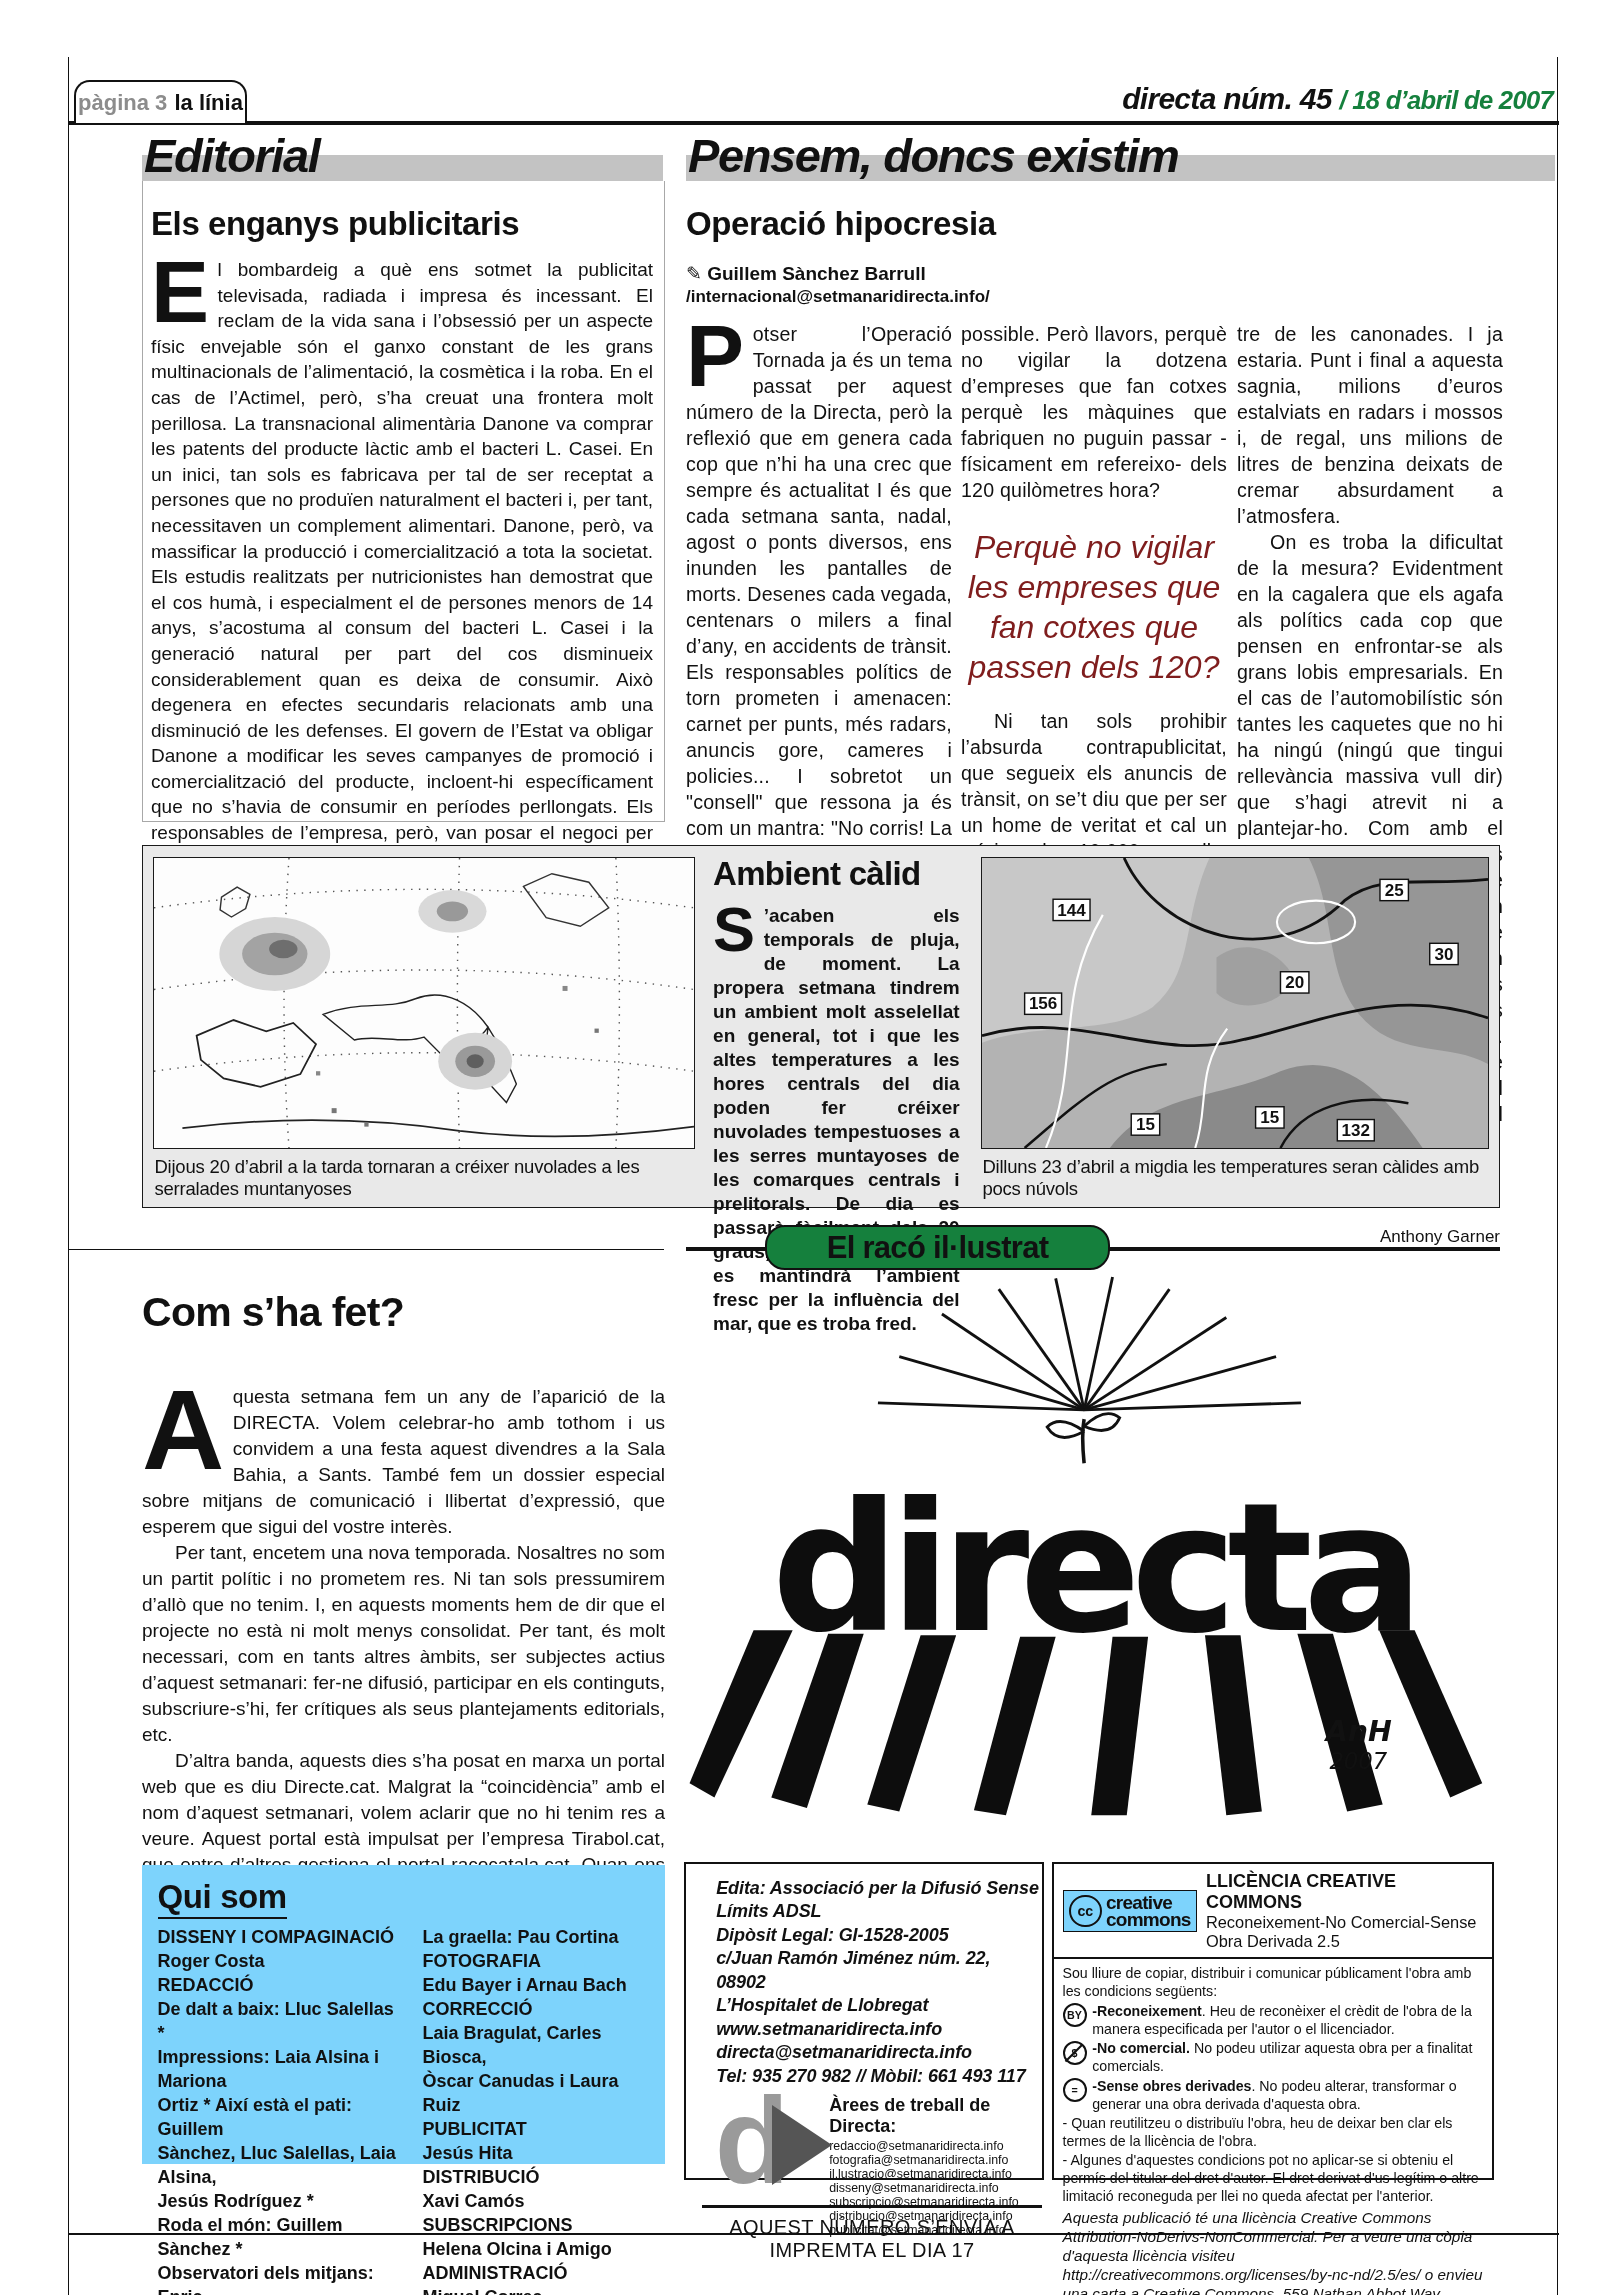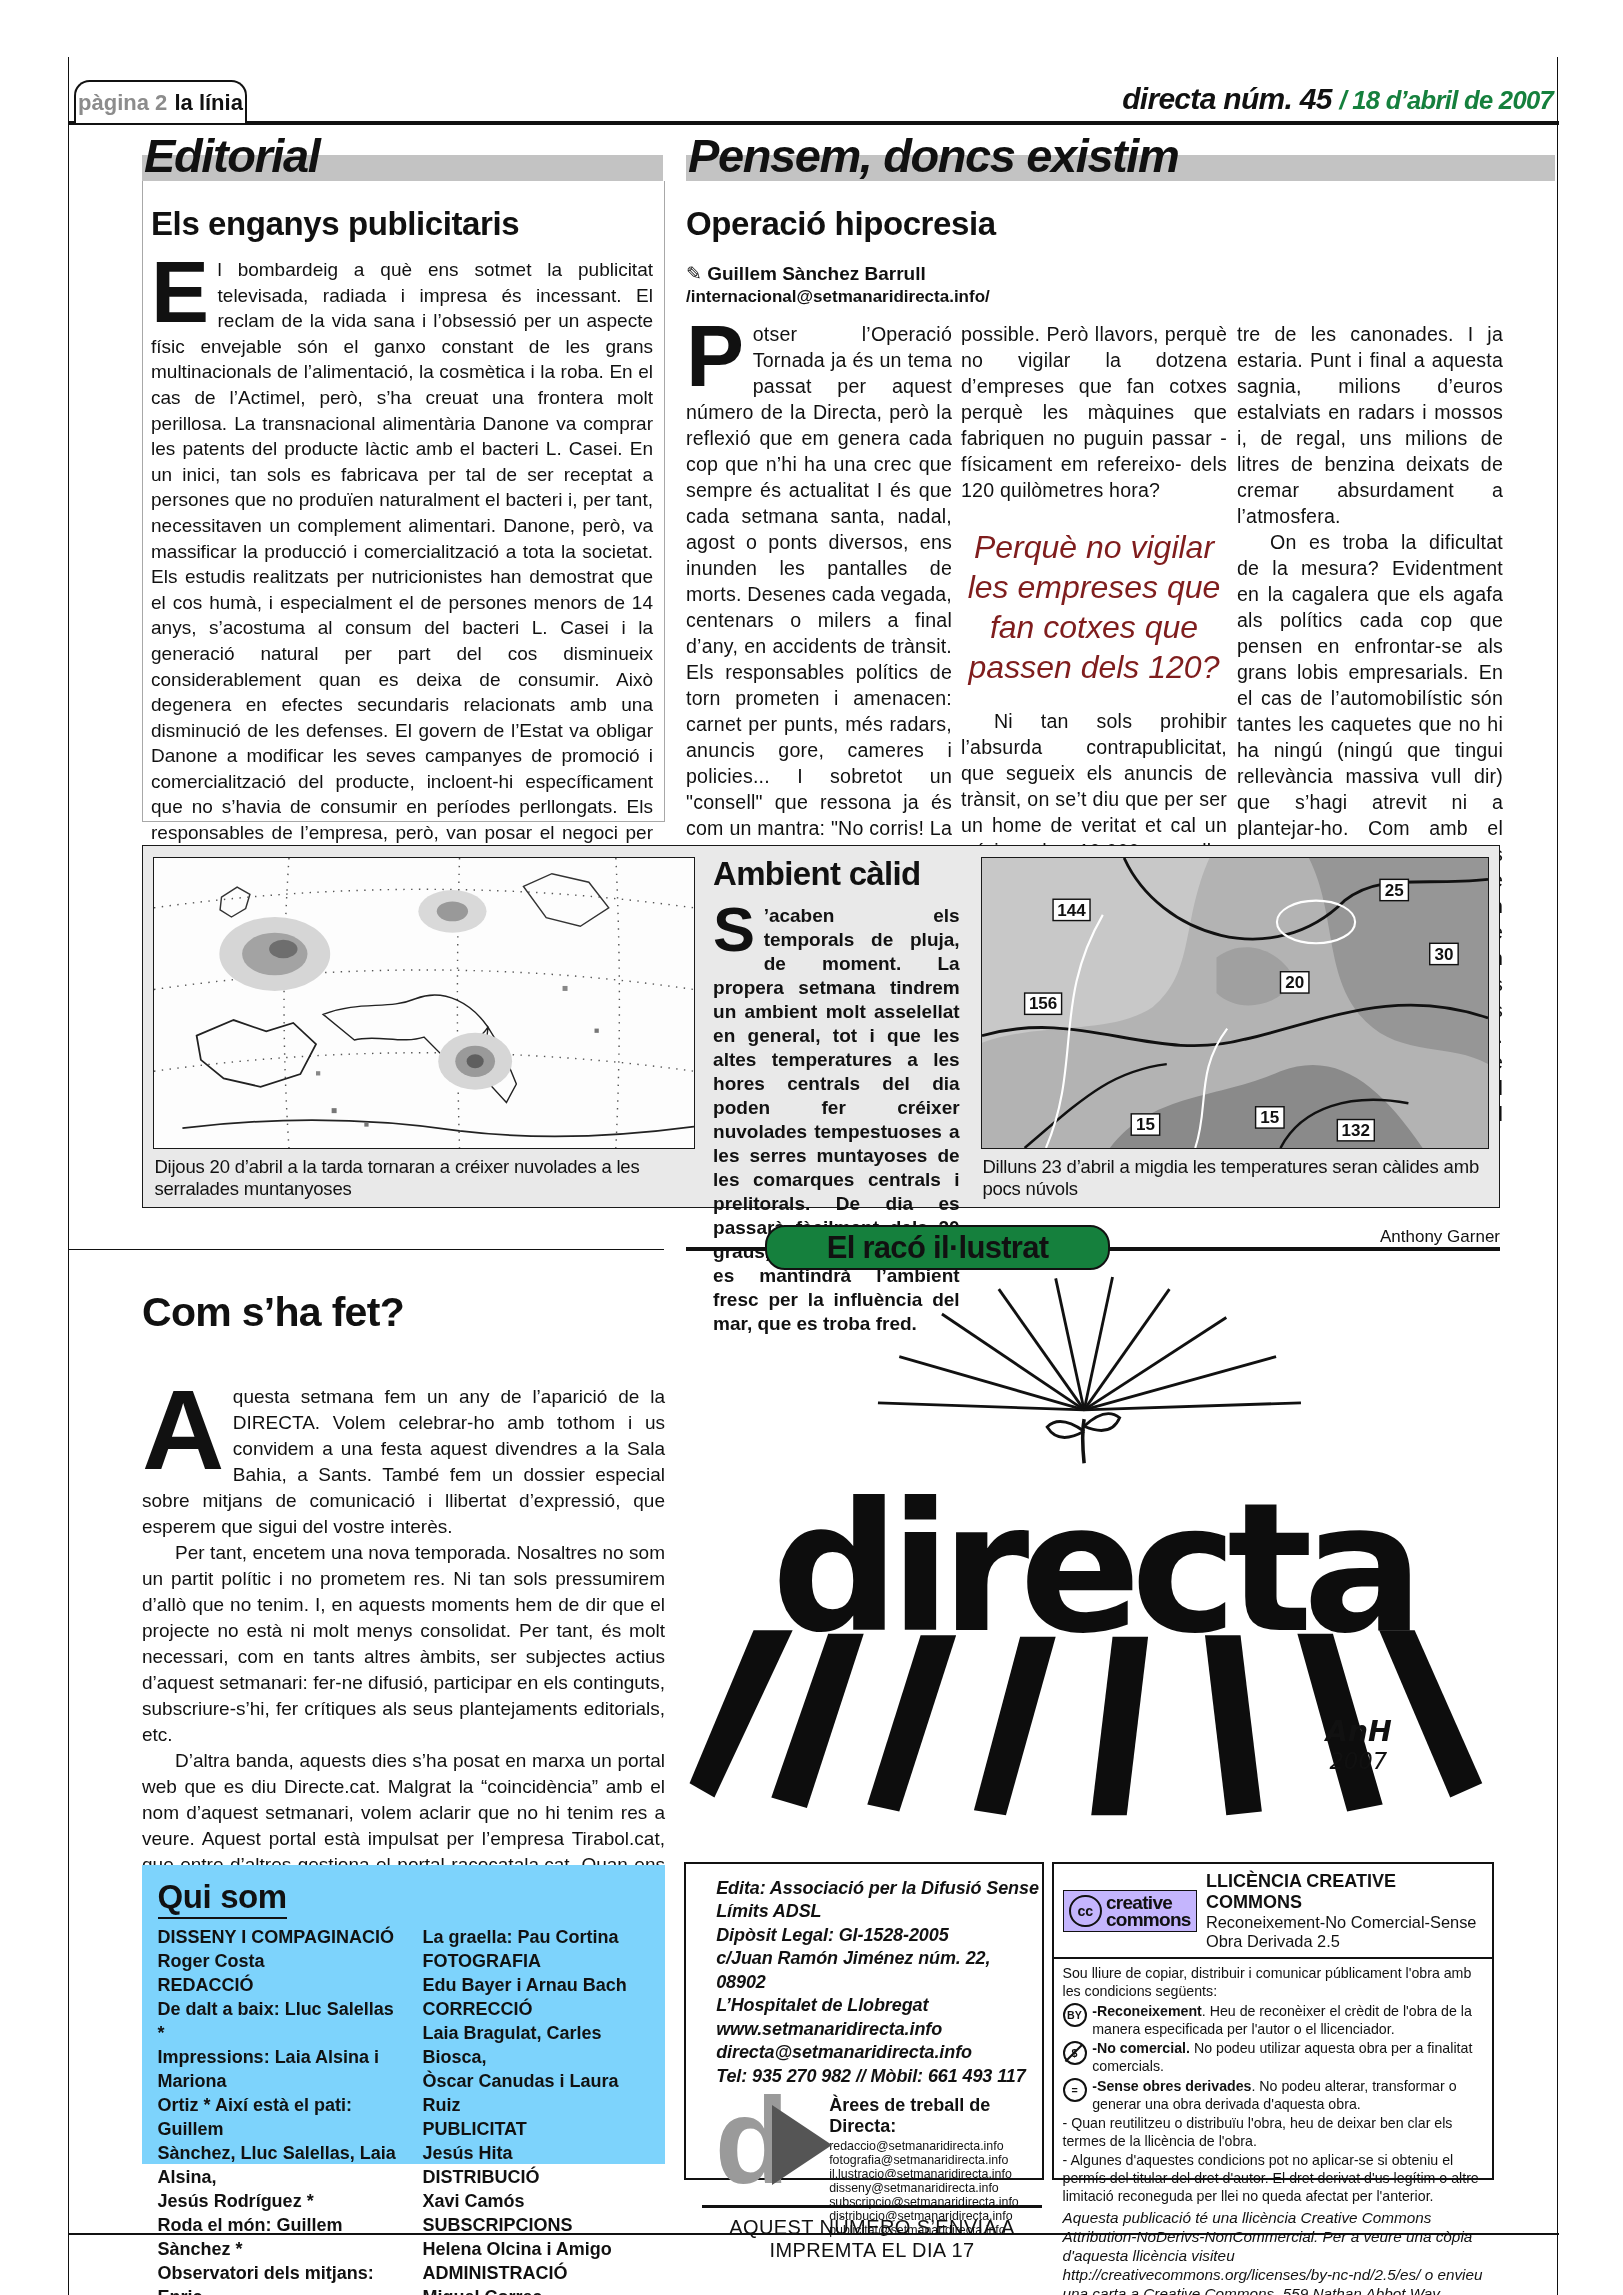--- a/index.html
+++ b/index.html
@@ -84,21 +84,21 @@
                    border-width:40px 0 40px 60px;border-color:transparent transparent transparent #555;}
   .edita-arees{padding-left:8.5px;}
   .arees-title{font-size:18px;font-weight:bold;margin-bottom:1.4px;}
   .arees-mails{font-size:12.4px;line-height:14px;}
   .edita-hr{height:2.8px;background:#111;margin-top:2.8px;}
   .edita-foot{font-size:20px;text-align:center;padding-top:8.5px;letter-spacing:0.4px;}
   
   .ccbox{position:absolute;left:1052px;top:1862px;width:442px;height:318px;border:2.8px solid #111;box-sizing:border-box;
          background:#fff;font-size:14.2px;}
   .cc-head{display:flex;align-items:center;gap:8.5px;padding:7.1px 8.5px 5.7px 8.5px;border-bottom:2.1px solid #111;}
-  .cc-logo{display:flex;align-items:center;gap:4.3px;border:1.4px solid #111;padding:2.8px 5.7px;background:#c4b5fd;}
+  .cc-logo{display:flex;align-items:center;gap:4.3px;border:1.4px solid #111;padding:2.8px 5.7px;background:#7dd3fc;}
   .cc-circ{width:28.4px;height:28.4px;border:2.1px solid #111;border-radius:50%;display:flex;align-items:center;
            justify-content:center;font-weight:bold;font-size:14.2px;}
   .cc-logotext{font-weight:bold;font-size:19px;line-height:17px;letter-spacing:-0.7px;}
   .cc-titles .t1{font-weight:bold;font-size:18px;}
   .cc-titles .t2{font-size:16.4px;}
   .cc-body{padding:5.7px 8.5px 0 8.5px;line-height:18px;}
   .cc-item{display:flex;gap:5.7px;margin-top:1.4px;}
   .cc-ic{flex:0 0 24px;width:24px;height:24px;border:2.1px solid #111;border-radius:50%;box-sizing:border-box;
          display:flex;align-items:center;justify-content:center;font-weight:bold;font-size:10.7px;position:relative;margin-top:1.4px;}
   .cc-ic.nc::after{content:"";position:absolute;left:-2.1px;top:9.2px;width:24px;height:2.1px;background:#111;transform:rotate(-45deg);}
@@ -110,21 +110,21 @@
 <body>
 
 <div class="page">
 
   <div class="vrule left"></div>
   <div class="vrule right"></div>
   <div class="head-rule"></div>
   <div class="bottom-rule"></div>
 
   <div class="tab">
-    <span class="gray">pàgina 2</span>
+    <span class="gray">pàgina 3</span>
     <span>la línia</span>
   </div>
   <div class="masthead">
     <span>directa núm. 45</span>
     <span class="gray">/ 18 d’abril de 2007</span>
   </div>
 
   <div class="sec-title" style="left:144px;top:132px;">Editorial</div>
   <div class="sec-bar" style="left:142px;top:155px;width:521px;"></div>
   <div class="ed-box"></div>

